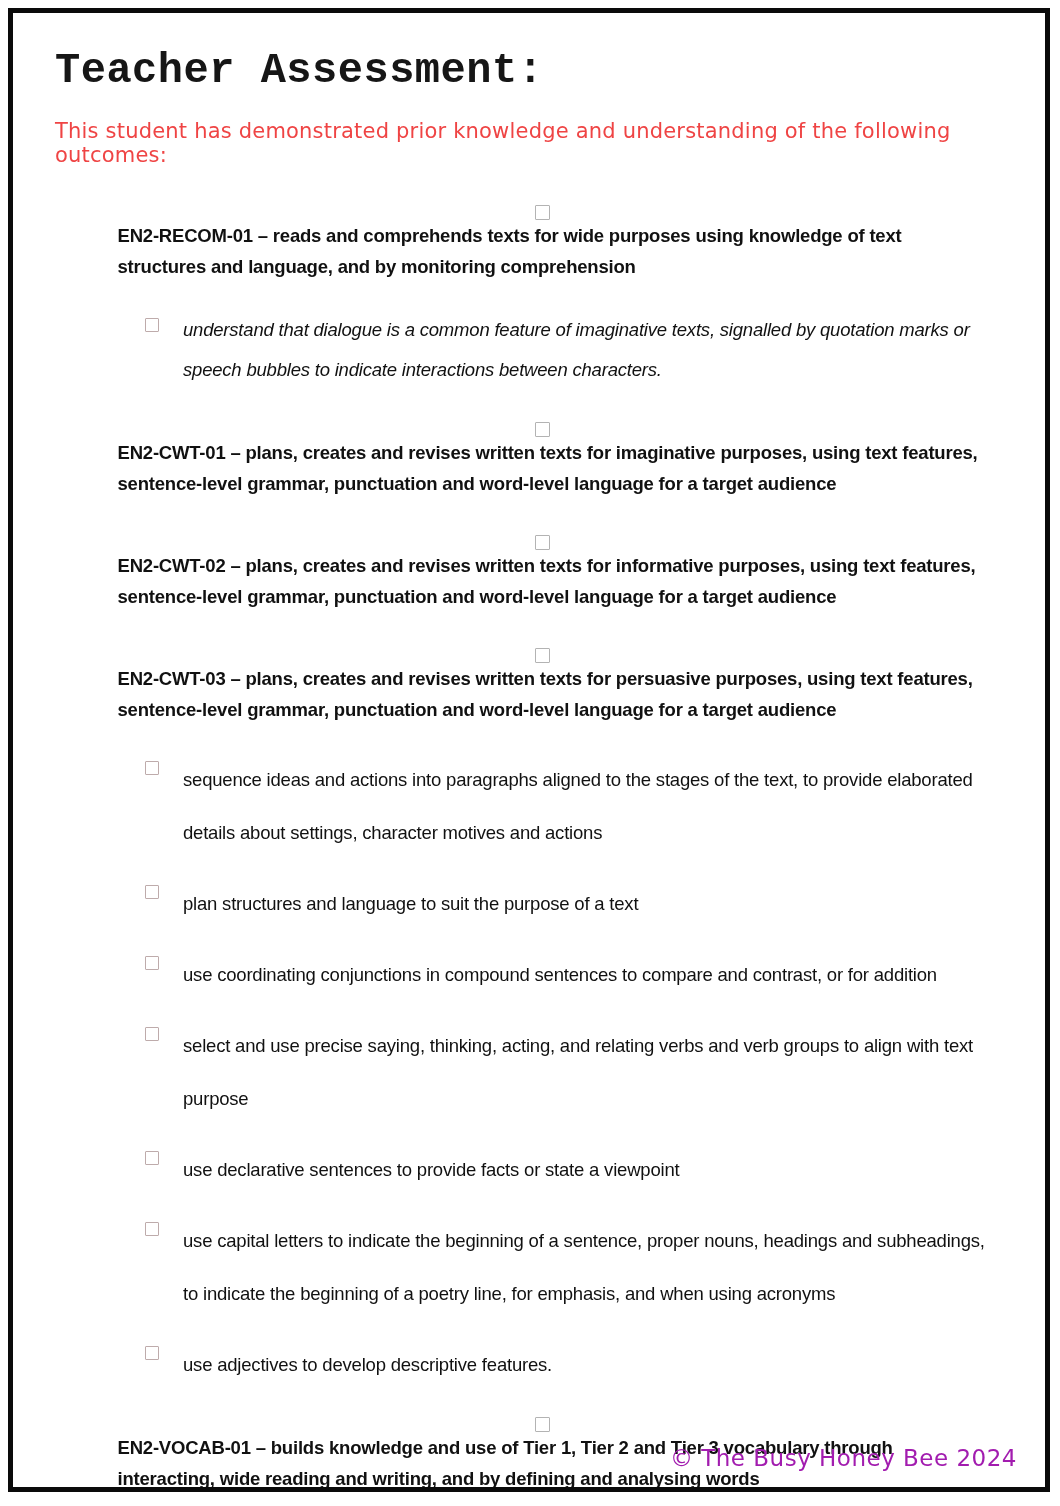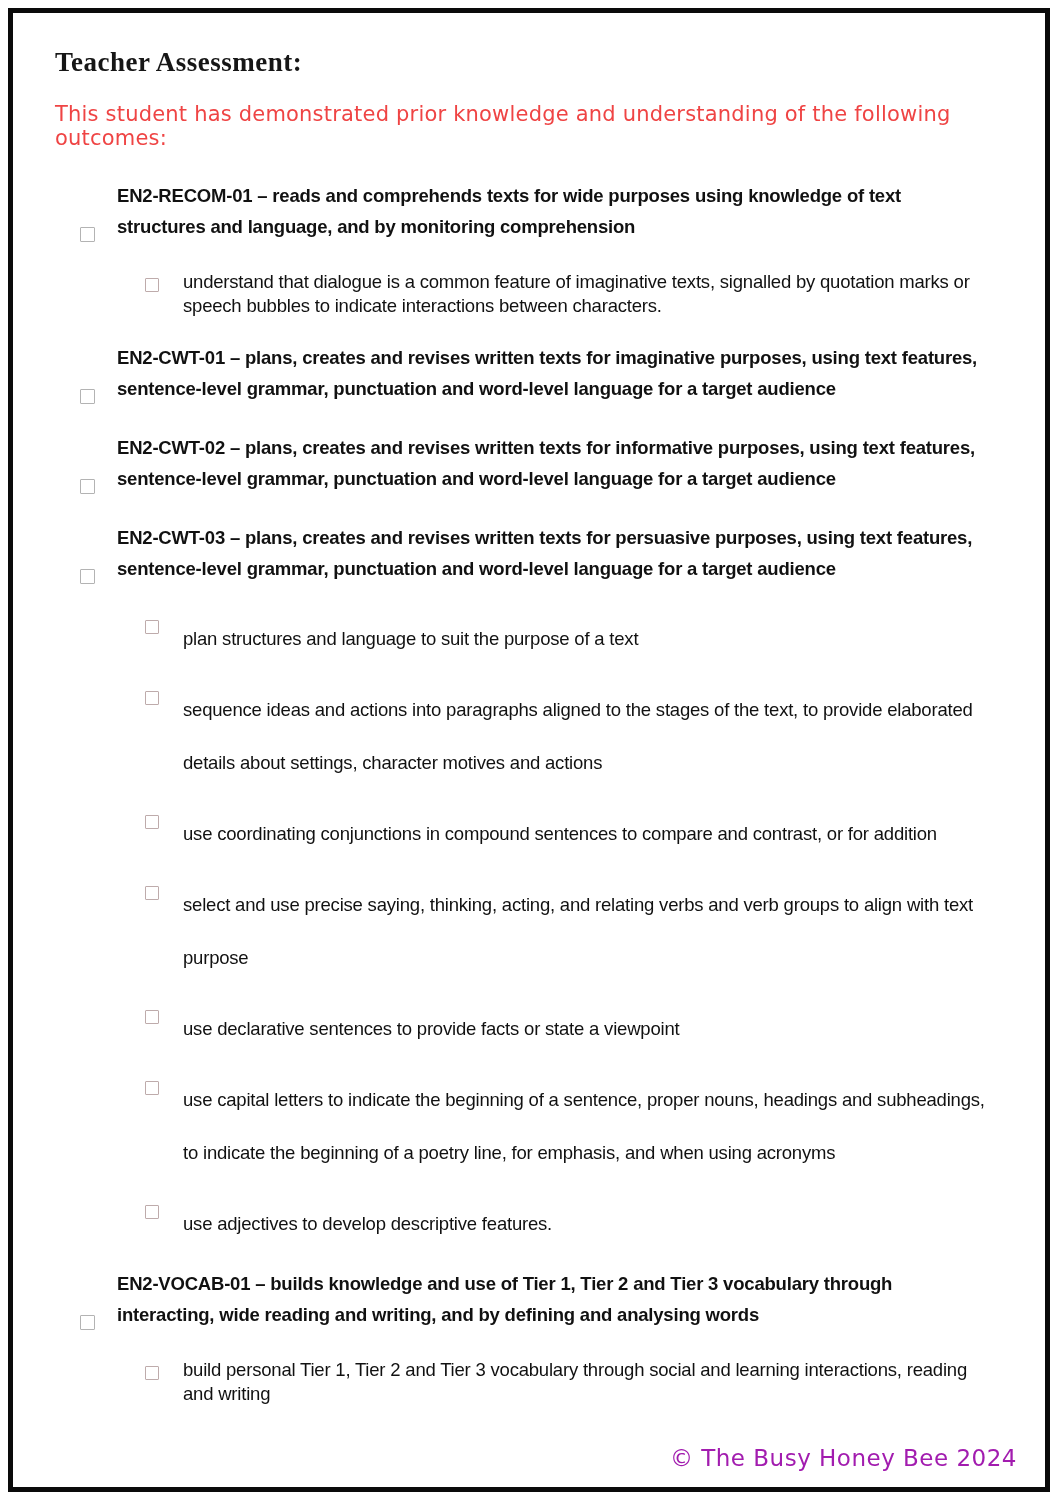--- a/index.html
+++ b/index.html
@@ -21,40 +21,41 @@
     left: 8px;
     top: 8px;
     right: 10px;
     bottom: 14px;
     border: 5px solid #0a0a0a;
     box-sizing: border-box;
     padding: 34px 40px 60px 42px;
     overflow: hidden;
   }
   .title {
-    font-family: Liberation Serif, serif;
-    font-size: 27px;
+    font-family: Liberation Mono, monospace;
+    font-size: 42px;
     font-weight: 600;
     letter-spacing: 0.5px;
     margin: 0 0 24px 0;
     color: #161616;
   }
   .subtitle {
     font-family: "DejaVu Sans", sans-serif;
     font-size: 21px;
     font-weight: 400;
     letter-spacing: 0.2px;
     margin: 0 0 30px 0;
     color: #ef4444;
   }
   .outcomes { }
   .outcome-row {
     display: flex;
-    align-items: flex-end;
+    align-items: center;
     margin: 0 0 28px 25px;
+    flex-direction: column;
   }
   .outcome-row .label {
     font-weight: bold;
     font-size: 18.5px;
     line-height: 31px;
     margin-left: 22px;
     max-width: 872px;
     letter-spacing: -0.2px;
   }
   .children {
@@ -65,21 +66,21 @@
     align-items: flex-start;
     margin: 0 0 24px 90px;
   }
   .sub-row .label {
     font-weight: normal;
     font-size: 18.5px;
     margin-left: 24px;
     max-width: 808px;
     letter-spacing: -0.2px;
   }
-  .sub-row.single .label { line-height: 24px; }
+  .sub-row.single .label { line-height: 40px; font-style: italic; }
   .sub-row.double .label { line-height: 53px; }
   .sub-row.double { margin-bottom: 18px; }
   .checkbox {
     flex: 0 0 auto;
     width: 13px;
     height: 13px;
     border: 1.6px solid #b3b3b3;
     border-radius: 1px;
     background: #ffffff;
     margin-top: 8px;
@@ -127,25 +128,25 @@
           <span class="checkbox"></span>
           <div class="label">EN2-CWT-02 – plans, creates and revises written texts for informative purposes, using text features, sentence-level grammar, punctuation and word-level language for a target audience</div>
         </div>
         <div class="outcome-row">
           <span class="checkbox"></span>
           <div class="label">EN2-CWT-03 – plans, creates and revises written texts for persuasive purposes, using text features, sentence-level grammar, punctuation and word-level language for a target audience</div>
         </div>
         <div class="children">
           <div class="sub-row double">
             <span class="checkbox"></span>
-            <div class="label">plan structures and language to suit the purpose of a text</div>
+            <div class="label">sequence ideas and actions into paragraphs aligned to the stages of the text, to provide elaborated details about settings, character motives and actions</div>
           </div>
           <div class="sub-row double">
             <span class="checkbox"></span>
-            <div class="label">sequence ideas and actions into paragraphs aligned to the stages of the text, to provide elaborated details about settings, character motives and actions</div>
+            <div class="label">plan structures and language to suit the purpose of a text</div>
           </div>
           <div class="sub-row double">
             <span class="checkbox"></span>
             <div class="label">use coordinating conjunctions in compound sentences to compare and contrast, or for addition</div>
           </div>
           <div class="sub-row double">
             <span class="checkbox"></span>
             <div class="label">select and use precise saying, thinking, acting, and relating verbs and verb groups to align with text purpose</div>
           </div>
           <div class="sub-row double">

